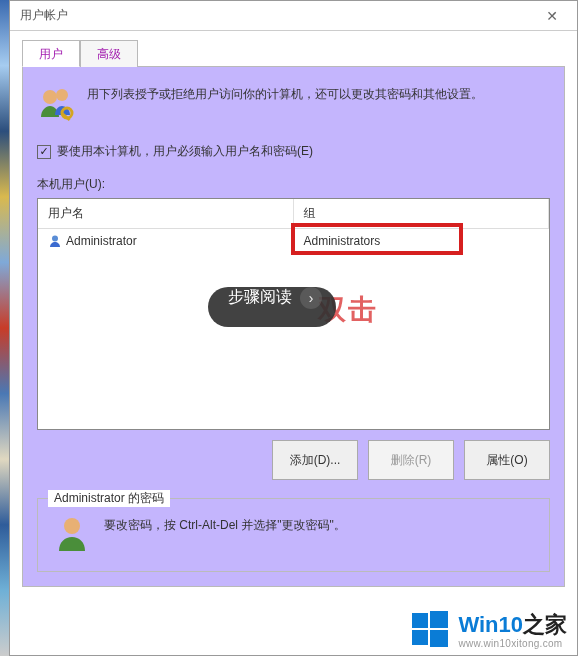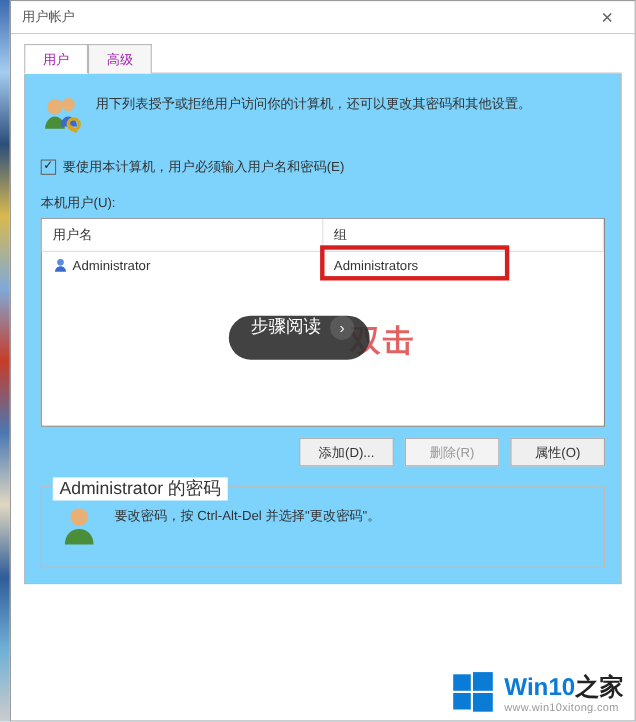--- a/index.html
+++ b/index.html
@@ -81,21 +81,21 @@
       z-index: 2;
     }
     .tab:not(.active) {
       background: #f6f6f6;
       top: 1px;
     }
     .panel {
       border: 1px solid #b9b9b9;
       border-top: none;
       padding: 18px 14px 14px 14px;
-      background: #7dd3fc;
+      background: #c4b5fd;
     }
     .intro-row {
       display: flex;
       gap: 10px;
       margin-bottom: 18px;
     }
     .intro-icon {
       width: 40px;
       height: 40px;
       flex-shrink: 0;
@@ -124,21 +124,21 @@
       font-size: 11px;
       line-height: 1;
       color: #222;
     }
     .list-label {
       color: #333;
       margin-bottom: 5px;
     }
     .user-list {
       border: 1px solid #888;
-      height: 190px;
+      height: 232px;
       position: relative;
       background: #fff;
     }
     .list-header {
       display: flex;
       background: #fff;
       border-bottom: 1px solid #ddd;
     }
     .list-header .col {
       padding: 6px 10px;
@@ -208,21 +208,21 @@
       font-size: 14px;
     }
     .button-row {
       display: flex;
       justify-content: flex-end;
       gap: 10px;
       margin-top: 10px;
     }
     .btn {
       min-width: 86px;
-      height: 26px;
+      height: 40px;
       border: 1px solid #aaa;
       background: #efefef;
       color: #333;
       font-size: 12px;
       padding: 0 10px;
       cursor: pointer;
       display: inline-flex; align-items: center; justify-content: center;
     }
     .btn.disabled {
       color: #9a9a9a;
@@ -235,21 +235,21 @@
       padding: 14px 14px 18px 14px;
       position: relative;
     }
     .fieldset .legend {
       position: absolute;
       top: -9px;
       left: 10px;
       background: #fff;
       padding: 0 6px;
       color: #333;
-      font-size: 16px;
+      font-size: 12px;
     }
     .pw-row {
       display: flex;
       gap: 12px;
       align-items: flex-start;
     }
     .pw-icon { width: 40px; height: 40px; flex-shrink: 0; }
     .pw-text { color: #333; font-size: 12px; padding-top: 4px; }
     .watermark {
       position: absolute;

